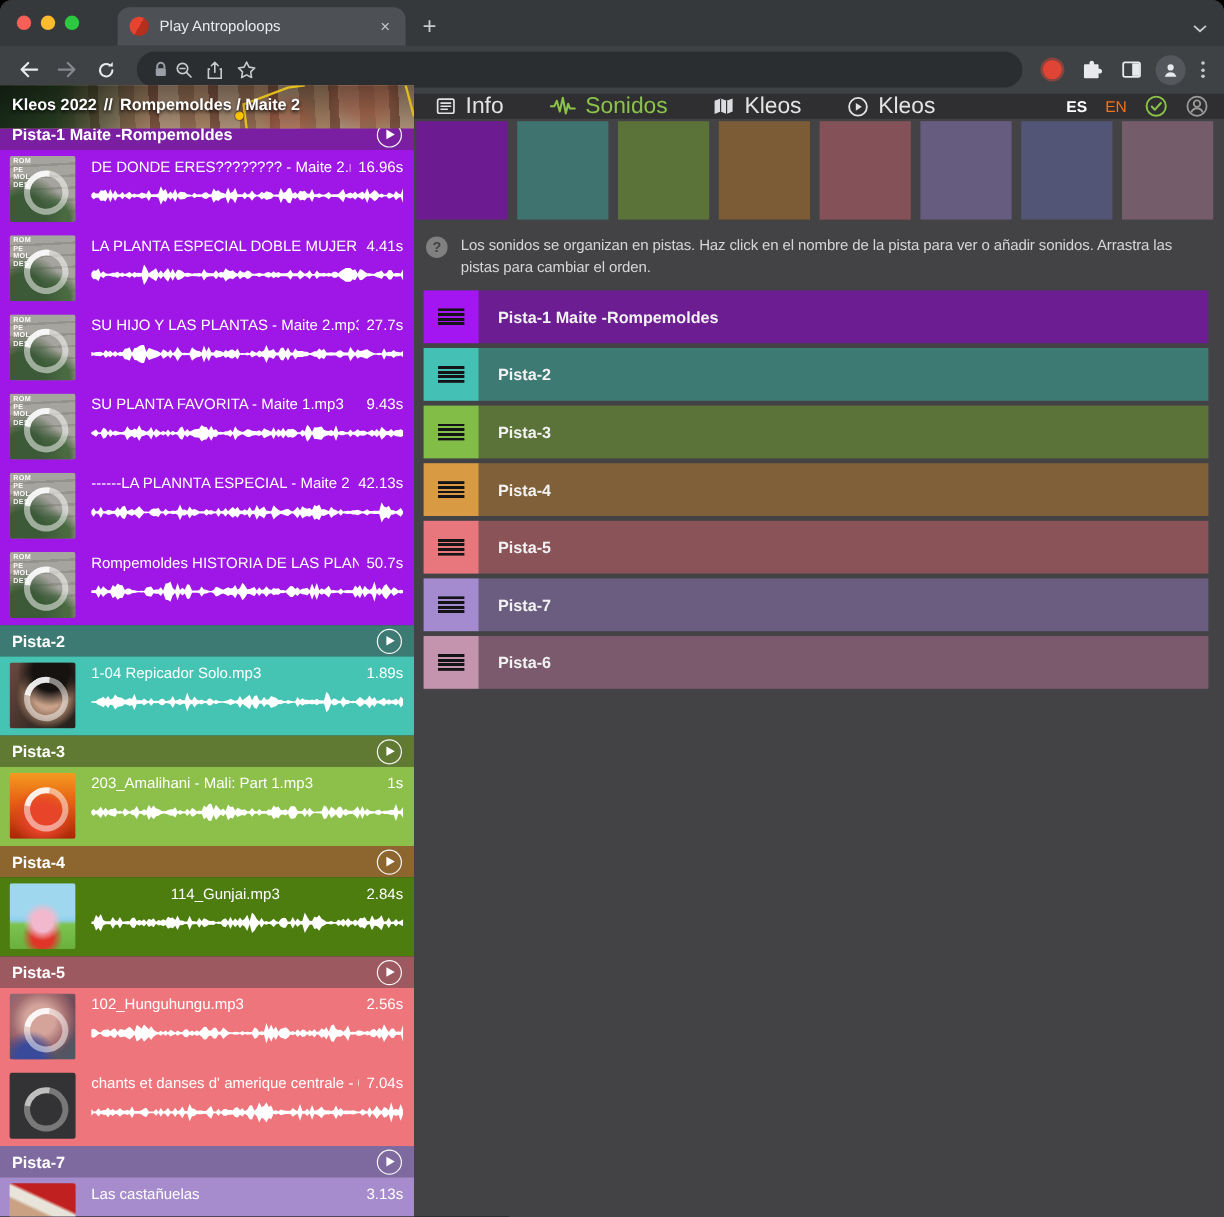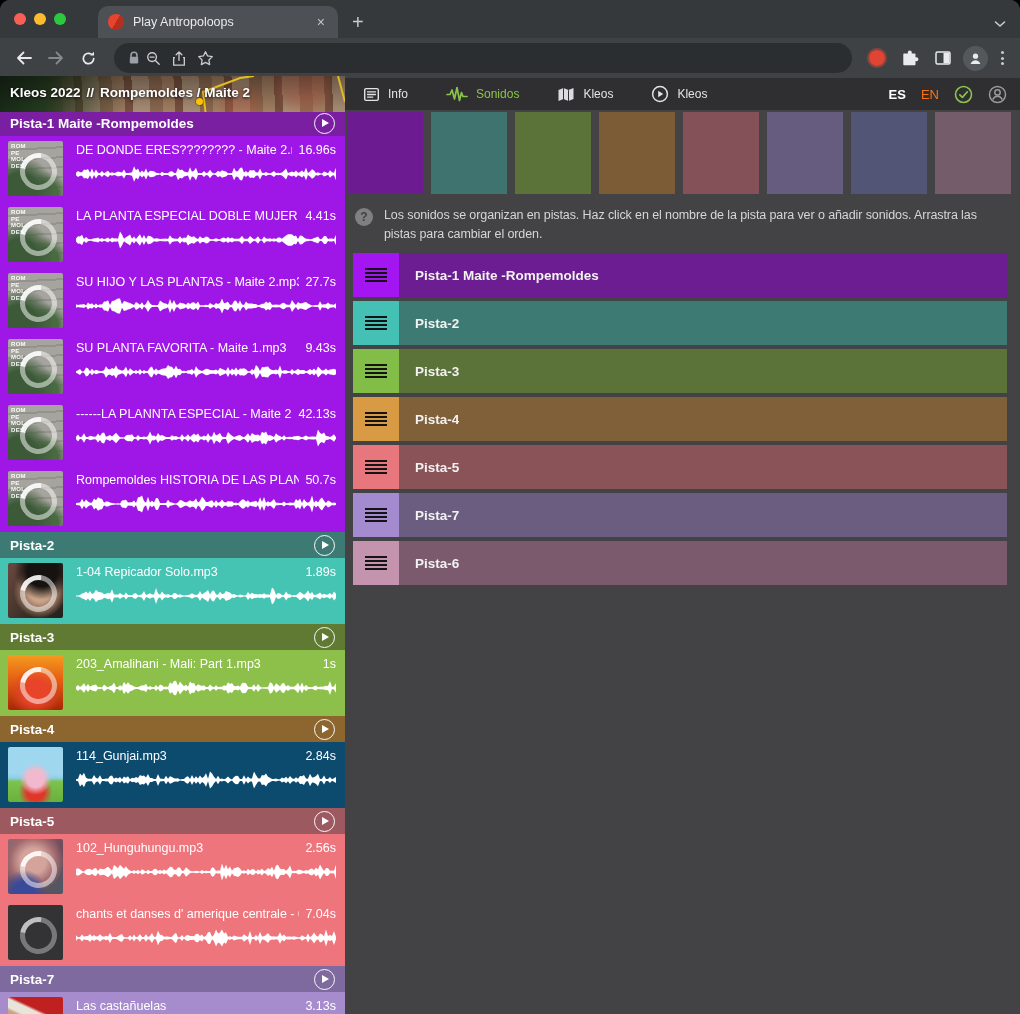--- a/index.html
+++ b/index.html
@@ -30,36 +30,36 @@
   .url .dom{color:#e8eaed}.url .path{color:#9aa0a6}
   .boxicon{width:26px;height:26px;display:flex;align-items:center;justify-content:center;flex:none;}
   .chromeicons{display:flex;align-items:center;gap:7px;margin-left:8px;}
   .recdot{width:16px;height:16px;border-radius:50%;background:#e04434;border:2px solid rgba(224,68,52,.45);
           background-clip:padding-box;}
   .avatar{width:25px;height:25px;border-radius:50%;background:#54585c;display:flex;align-items:center;justify-content:center;}
   .dots{display:flex;flex-direction:column;gap:2.5px;padding:0 6px;}
   .dots i{width:3px;height:3px;border-radius:50%;background:#c8cacd;display:block;}
 
   
-  .appheader{height:32px;background:#2f2f31;display:flex;align-items:center;flex:none;justify-content:flex-end;}
+  .appheader{height:21px;background:#2f2f31;display:flex;align-items:center;flex:none;justify-content:flex-end;}
   .bc{width:345px;height:36px;flex:none;position:relative;overflow:hidden;
       background:
         radial-gradient(circle at 88% 20%,rgba(214,120,90,.55) 0 6%,transparent 11%),
         radial-gradient(circle at 70% 80%,rgba(200,110,80,.5) 0 5%,transparent 10%),
         linear-gradient(95deg,#1d311c 0%,#2c4526 14%,rgba(40,60,35,.25) 30%,rgba(0,0,0,0) 38%),
         repeating-linear-gradient(87deg,#a3795c 0 13px,#bd9472 13px 25px,#8c5e49 25px 33px,#c3a487 33px 50px);}
   .bc::after{content:"";position:absolute;inset:0;background:linear-gradient(180deg,rgba(0,0,0,.45),rgba(0,0,0,.15));}
   .bc-text{position:absolute;left:10px;top:9px;z-index:2;color:#fff;font-size:13.5px;font-weight:600;
            text-shadow:0 1px 3px rgba(0,0,0,.85);white-space:nowrap;}
   .bc-text .sep{padding:0 6px;font-weight:700;}
   .pin{position:absolute;left:196px;top:22px;width:7px;height:7px;border-radius:50%;background:#ffc400;z-index:2;
        box-shadow:0 0 0 1px rgba(0,0,0,.25);}
   .geo{position:absolute;inset:0;z-index:1;}
   .mainnav{display:flex;align-items:center;gap:38px;padding-left:18px;}
-  .navitem{display:flex;align-items:center;gap:8px;font-size:12px;color:#e3e3e3;}
+  .navitem{display:flex;align-items:center;gap:8px;font-size:19px;color:#e3e3e3;}
   .navitem.active{color:var(--accent);}
   .hdr-right{margin-left:auto;display:flex;align-items:center;gap:15px;padding-right:13px;}
   .lang{font-size:13px;font-weight:700;}
   .lang.on{color:#fff}.lang.off{color:#f97316;font-weight:400}
 
   
   .content{flex:1;display:flex;overflow:hidden;}
 
   
   .sidebar{width:345px;flex:none;overflow:hidden;background:#2f2f31;}
@@ -440,21 +440,21 @@
               <svg class="wave" viewBox="0 0 267 20" preserveAspectRatio="none">
                 <path d="M0.0,8.8 L2.1,7.1 L4.1,8.9 L6.2,7.5 L8.2,5.3 L10.3,8.7 L12.3,6.1 L14.4,8.7 L16.4,7.4 L18.5,7.1 L20.5,6.4 L22.6,9.3 L24.6,8.7 L26.7,9.4 L28.8,6.5 L30.8,8.3 L32.9,9.2 L34.9,8.0 L37.0,7.5 L39.0,4.6 L41.1,8.9 L43.1,8.9 L45.2,7.3 L47.2,8.5 L49.3,3.7 L51.3,6.7 L53.4,4.2 L55.5,6.7 L57.5,7.2 L59.6,8.5 L61.6,9.0 L63.7,8.9 L65.7,8.2 L67.8,7.3 L69.8,7.5 L71.9,5.7 L73.9,9.2 L76.0,8.0 L78.0,9.1 L80.1,9.3 L82.2,6.9 L84.2,9.3 L86.3,6.4 L88.3,7.3 L90.4,9.1 L92.4,8.5 L94.5,8.9 L96.5,4.3 L98.6,5.9 L100.6,3.1 L102.7,2.8 L104.7,7.8 L106.8,3.6 L108.9,6.2 L110.9,8.3 L113.0,6.7 L115.0,8.8 L117.1,3.5 L119.1,5.6 L121.2,5.0 L123.2,8.5 L125.3,6.2 L127.3,7.2 L129.4,7.9 L131.4,7.3 L133.5,9.0 L135.6,9.0 L137.6,6.4 L139.7,8.6 L141.7,9.2 L143.8,7.2 L145.8,8.9 L147.9,8.8 L149.9,8.8 L152.0,7.3 L154.0,7.9 L156.1,4.2 L158.1,6.0 L160.2,5.1 L162.3,8.1 L164.3,8.3 L166.4,7.4 L168.4,8.8 L170.5,5.0 L172.5,4.7 L174.6,5.3 L176.6,8.7 L178.7,9.0 L180.7,8.8 L182.8,6.2 L184.8,9.3 L186.9,6.1 L189.0,8.6 L191.0,9.4 L193.1,9.3 L195.1,9.3 L197.2,8.9 L199.2,4.2 L201.3,5.2 L203.3,9.0 L205.4,5.2 L207.4,6.7 L209.5,8.4 L211.5,5.6 L213.6,5.1 L215.7,8.6 L217.7,6.9 L219.8,8.5 L221.8,8.7 L223.9,8.7 L225.9,7.3 L228.0,4.8 L230.0,9.0 L232.1,4.6 L234.1,9.1 L236.2,6.7 L238.2,8.7 L240.3,8.9 L242.4,9.2 L244.4,8.2 L246.5,7.6 L248.5,9.2 L250.6,8.6 L252.6,8.7 L254.7,8.5 L256.7,7.8 L258.8,8.0 L260.8,2.9 L262.9,8.9 L264.9,8.4 L267.0,5.3 L267.0,14.7 L264.9,11.6 L262.9,11.1 L260.8,17.1 L258.8,12.0 L256.7,12.2 L254.7,11.5 L252.6,11.3 L250.6,11.4 L248.5,10.8 L246.5,12.4 L244.4,11.8 L242.4,10.8 L240.3,11.1 L238.2,11.3 L236.2,13.3 L234.1,10.9 L232.1,15.4 L230.0,11.0 L228.0,15.2 L225.9,12.7 L223.9,11.3 L221.8,11.3 L219.8,11.5 L217.7,13.1 L215.7,11.4 L213.6,14.9 L211.5,14.4 L209.5,11.6 L207.4,13.3 L205.4,14.8 L203.3,11.0 L201.3,14.8 L199.2,15.8 L197.2,11.1 L195.1,10.7 L193.1,10.7 L191.0,10.6 L189.0,11.4 L186.9,13.9 L184.8,10.7 L182.8,13.8 L180.7,11.2 L178.7,11.0 L176.6,11.3 L174.6,14.7 L172.5,15.3 L170.5,15.0 L168.4,11.2 L166.4,12.6 L164.3,11.7 L162.3,11.9 L160.2,14.9 L158.1,14.0 L156.1,15.8 L154.0,12.1 L152.0,12.7 L149.9,11.2 L147.9,11.2 L145.8,11.1 L143.8,12.8 L141.7,10.8 L139.7,11.4 L137.6,13.6 L135.6,11.0 L133.5,11.0 L131.4,12.7 L129.4,12.1 L127.3,12.8 L125.3,13.8 L123.2,11.5 L121.2,15.0 L119.1,14.4 L117.1,16.5 L115.0,11.2 L113.0,13.3 L110.9,11.7 L108.9,13.8 L106.8,16.4 L104.7,12.2 L102.7,17.2 L100.6,16.9 L98.6,14.1 L96.5,15.7 L94.5,11.1 L92.4,11.5 L90.4,10.9 L88.3,12.7 L86.3,13.6 L84.2,10.7 L82.2,13.1 L80.1,10.7 L78.0,10.9 L76.0,12.0 L73.9,10.8 L71.9,14.3 L69.8,12.5 L67.8,12.7 L65.7,11.8 L63.7,11.1 L61.6,11.0 L59.6,11.5 L57.5,12.8 L55.5,13.3 L53.4,15.8 L51.3,13.3 L49.3,16.3 L47.2,11.5 L45.2,12.7 L43.1,11.1 L41.1,11.1 L39.0,15.4 L37.0,12.5 L34.9,12.0 L32.9,10.8 L30.8,11.7 L28.8,13.5 L26.7,10.6 L24.6,11.3 L22.6,10.7 L20.5,13.6 L18.5,12.9 L16.4,12.6 L14.4,11.3 L12.3,13.9 L10.3,11.3 L8.2,14.7 L6.2,12.5 L4.1,11.1 L2.1,12.9 L0.0,11.2 Z" fill="#fff"></path>
               </svg>
             </div>
           </div>
         </div>
         <div class="thdr" style="background: rgb(141, 101, 47);">
           <span class="nm">Pista-4</span>
           <span class="playbtn"></span>
         </div>
-        <div class="clips" style="background: #0c4a6e;">
+        <div class="clips" style="background: #4d7c0f; text-align: center;">
           <div class="clip">
             <span class="thumb th-peppa"></span>
             <div class="cbody">
               <div class="crow">
                 <span class="cname">114_Gunjai.mp3</span>
                 <span class="cdur">2.84s</span>
               </div>
               <svg class="wave" viewBox="0 0 267 20" preserveAspectRatio="none">
                 <path d="M0.0,9.2 L2.1,8.7 L4.1,3.5 L6.2,5.7 L8.2,2.7 L10.3,7.7 L12.3,8.7 L14.4,8.8 L16.4,8.8 L18.5,5.1 L20.5,8.1 L22.6,8.6 L24.6,5.2 L26.7,8.9 L28.8,8.9 L30.8,8.5 L32.9,8.7 L34.9,6.0 L37.0,5.6 L39.0,8.8 L41.1,7.5 L43.1,8.5 L45.2,7.0 L47.2,9.2 L49.3,6.6 L51.3,7.7 L53.4,6.2 L55.5,9.2 L57.5,7.7 L59.6,8.2 L61.6,7.1 L63.7,8.1 L65.7,5.0 L67.8,6.0 L69.8,5.5 L71.9,7.6 L73.9,3.9 L76.0,8.1 L78.0,8.0 L80.1,8.9 L82.2,8.9 L84.2,4.1 L86.3,8.6 L88.3,8.7 L90.4,9.1 L92.4,5.8 L94.5,8.7 L96.5,6.2 L98.6,7.1 L100.6,8.3 L102.7,8.4 L104.7,8.2 L106.8,9.4 L108.9,9.0 L110.9,9.1 L113.0,7.0 L115.0,6.2 L117.1,8.9 L119.1,4.9 L121.2,8.7 L123.2,6.2 L125.3,8.6 L127.3,5.5 L129.4,8.1 L131.4,6.7 L133.5,3.2 L135.6,8.8 L137.6,1.5 L139.7,3.4 L141.7,6.8 L143.8,9.0 L145.8,5.8 L147.9,9.1 L149.9,8.4 L152.0,9.3 L154.0,8.5 L156.1,6.6 L158.1,8.5 L160.2,9.4 L162.3,6.9 L164.3,5.8 L166.4,5.9 L168.4,9.1 L170.5,8.9 L172.5,5.2 L174.6,8.9 L176.6,6.4 L178.7,8.6 L180.7,8.5 L182.8,1.5 L184.8,5.0 L186.9,8.3 L189.0,8.6 L191.0,4.9 L193.1,5.5 L195.1,3.4 L197.2,6.7 L199.2,7.7 L201.3,9.1 L203.3,9.1 L205.4,8.5 L207.4,9.3 L209.5,9.3 L211.5,7.4 L213.6,8.5 L215.7,6.7 L217.7,8.7 L219.8,6.1 L221.8,8.2 L223.9,9.0 L225.9,7.2 L228.0,8.8 L230.0,6.0 L232.1,6.3 L234.1,5.1 L236.2,8.4 L238.2,8.7 L240.3,3.7 L242.4,7.5 L244.4,7.3 L246.5,5.9 L248.5,3.7 L250.6,8.9 L252.6,8.8 L254.7,5.5 L256.7,9.1 L258.8,9.0 L260.8,6.9 L262.9,9.2 L264.9,8.2 L267.0,7.1 L267.0,12.9 L264.9,11.8 L262.9,10.8 L260.8,13.1 L258.8,11.0 L256.7,10.9 L254.7,14.5 L252.6,11.2 L250.6,11.1 L248.5,16.3 L246.5,14.1 L244.4,12.7 L242.4,12.5 L240.3,16.3 L238.2,11.3 L236.2,11.6 L234.1,14.9 L232.1,13.7 L230.0,14.0 L228.0,11.2 L225.9,12.8 L223.9,11.0 L221.8,11.8 L219.8,13.9 L217.7,11.3 L215.7,13.3 L213.6,11.5 L211.5,12.6 L209.5,10.7 L207.4,10.7 L205.4,11.5 L203.3,10.9 L201.3,10.9 L199.2,12.3 L197.2,13.3 L195.1,16.6 L193.1,14.5 L191.0,15.1 L189.0,11.4 L186.9,11.7 L184.8,15.0 L182.8,18.5 L180.7,11.5 L178.7,11.4 L176.6,13.6 L174.6,11.1 L172.5,14.8 L170.5,11.1 L168.4,10.9 L166.4,14.1 L164.3,14.2 L162.3,13.1 L160.2,10.6 L158.1,11.5 L156.1,13.4 L154.0,11.5 L152.0,10.7 L149.9,11.6 L147.9,10.9 L145.8,14.2 L143.8,11.0 L141.7,13.2 L139.7,16.6 L137.6,18.5 L135.6,11.2 L133.5,16.8 L131.4,13.3 L129.4,11.9 L127.3,14.5 L125.3,11.4 L123.2,13.8 L121.2,11.3 L119.1,15.1 L117.1,11.1 L115.0,13.8 L113.0,13.0 L110.9,10.9 L108.9,11.0 L106.8,10.6 L104.7,11.8 L102.7,11.6 L100.6,11.7 L98.6,12.9 L96.5,13.8 L94.5,11.3 L92.4,14.2 L90.4,10.9 L88.3,11.3 L86.3,11.4 L84.2,15.9 L82.2,11.1 L80.1,11.1 L78.0,12.0 L76.0,11.9 L73.9,16.1 L71.9,12.4 L69.8,14.5 L67.8,14.0 L65.7,15.0 L63.7,11.9 L61.6,12.9 L59.6,11.8 L57.5,12.3 L55.5,10.8 L53.4,13.8 L51.3,12.3 L49.3,13.4 L47.2,10.8 L45.2,13.0 L43.1,11.5 L41.1,12.5 L39.0,11.2 L37.0,14.4 L34.9,14.0 L32.9,11.3 L30.8,11.5 L28.8,11.1 L26.7,11.1 L24.6,14.8 L22.6,11.4 L20.5,11.9 L18.5,14.9 L16.4,11.2 L14.4,11.2 L12.3,11.3 L10.3,12.3 L8.2,17.3 L6.2,14.3 L4.1,16.5 L2.1,11.3 L0.0,10.8 Z" fill="#fff"></path>
               </svg>

